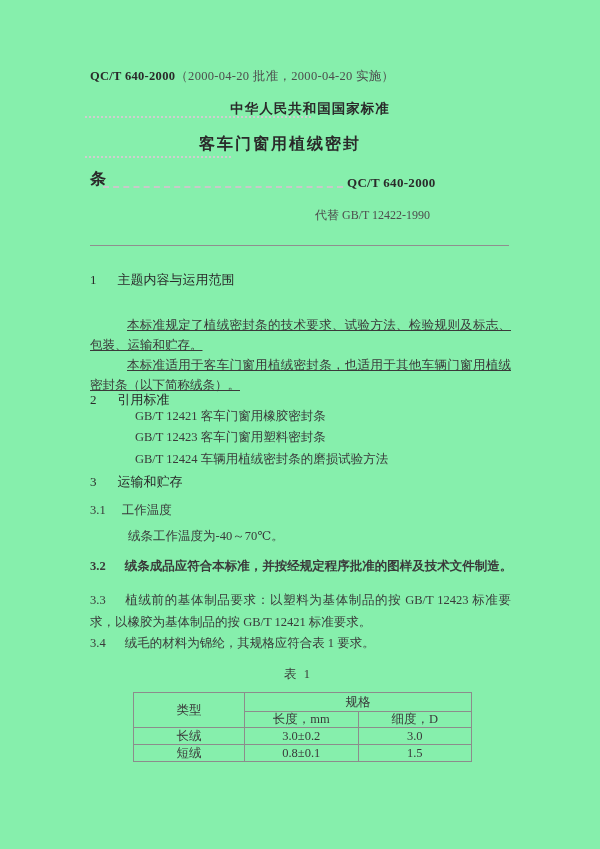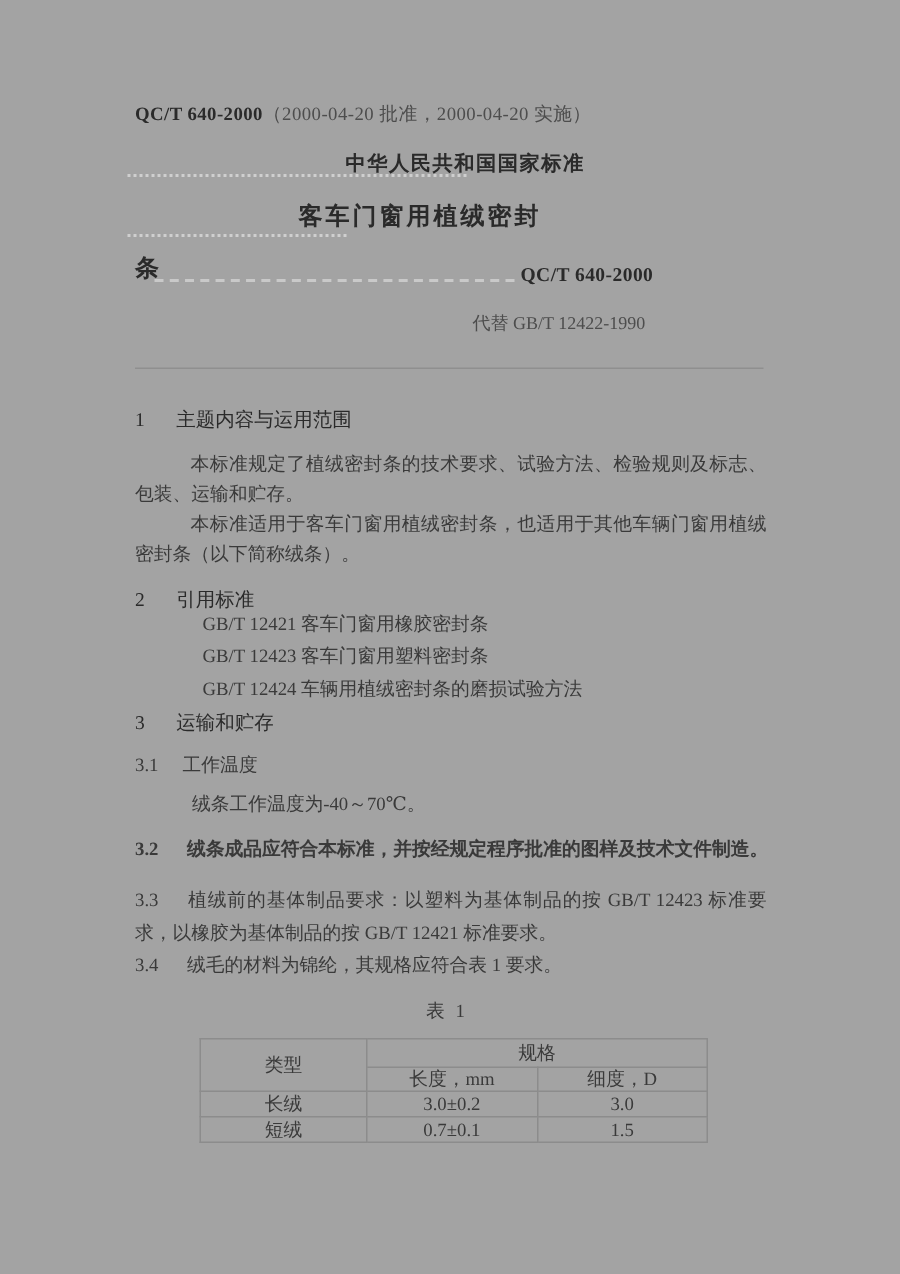--- a/index.html
+++ b/index.html
@@ -1,19 +1,19 @@
 <!DOCTYPE html>
 <html><head>
 <meta charset="utf-8">
 <style>
   html,body{margin:0;padding:0;background:#ffffff;}
   .page{
     position:relative;
     width:600px;height:849px;
-    background:#a3a3a3;
+    background:#86efac;
     font-family:"Liberation Serif","DejaVu Serif",serif;
     color:#3a3a3a;
     overflow:hidden;
   }
   .abs{position:absolute;}
   .b{font-weight:bold;color:#2a2a2a;}
   .light{color:#4d4d4d;}
 
   .doc-code-line{left:90px;top:68px;font-size:12.5px;letter-spacing:0.3px;}
   .std-name{left:20px;right:0;top:100px;text-align:center;font-weight:bold;font-size:13.5px;color:#2a2a2a;letter-spacing:1px;}
@@ -29,21 +29,21 @@
 
   .hrule{left:90px;top:245px;width:419px;height:0;border-top:1.5px solid #8f8f8f;}
 
   .h{font-weight:normal;color:#2a2a2a;font-size:13px;}
   .h .num{display:inline-block;margin-right:21px;}
   .sec1{left:90px;top:271px;}
   .sec2{left:90px;top:379px;margin-top:12px;}
   .sec3{left:90px;top:473px;}
 
   .bodytext{font-size:12.5px;line-height:20px;color:#3a3a3a;text-align:justify;}
-  .para1{left:90px;top:299px;width:421px;}
+  .para1{left:90px;top:315px;width:421px;text-decoration:underline;}
   .para1 p{margin:0;text-indent:37px;}
 
   .refs{left:135px;top:406px;font-size:12.5px;line-height:21.3px;color:#3a3a3a;}
 
   .sub{font-size:12.5px;color:#3a3a3a;}
   .sub .numsub{display:inline;margin-right:19px;}
   .s31{left:90px;top:502px;}
   .s31 .numsub{margin-right:16px;}
   .s31body{left:128px;top:528px;font-size:12.5px;color:#3a3a3a;}
   .s32{left:90px;top:556px;width:425px;text-align:justify;line-height:21px;font-weight:bold;}
@@ -130,19 +130,19 @@
       <td class="c2">长度，mm</td>
       <td class="c3">细度，D</td>
     </tr>
     <tr class="rowd">
       <td>长绒</td>
       <td>3.0±0.2</td>
       <td>3.0</td>
     </tr>
     <tr class="rowd">
       <td>短绒</td>
-      <td>0.7±0.1</td>
+      <td>0.8±0.1</td>
       <td>1.5</td>
     </tr>
   </tbody>
     </table>
 
 </div>
 
 </body></html>

